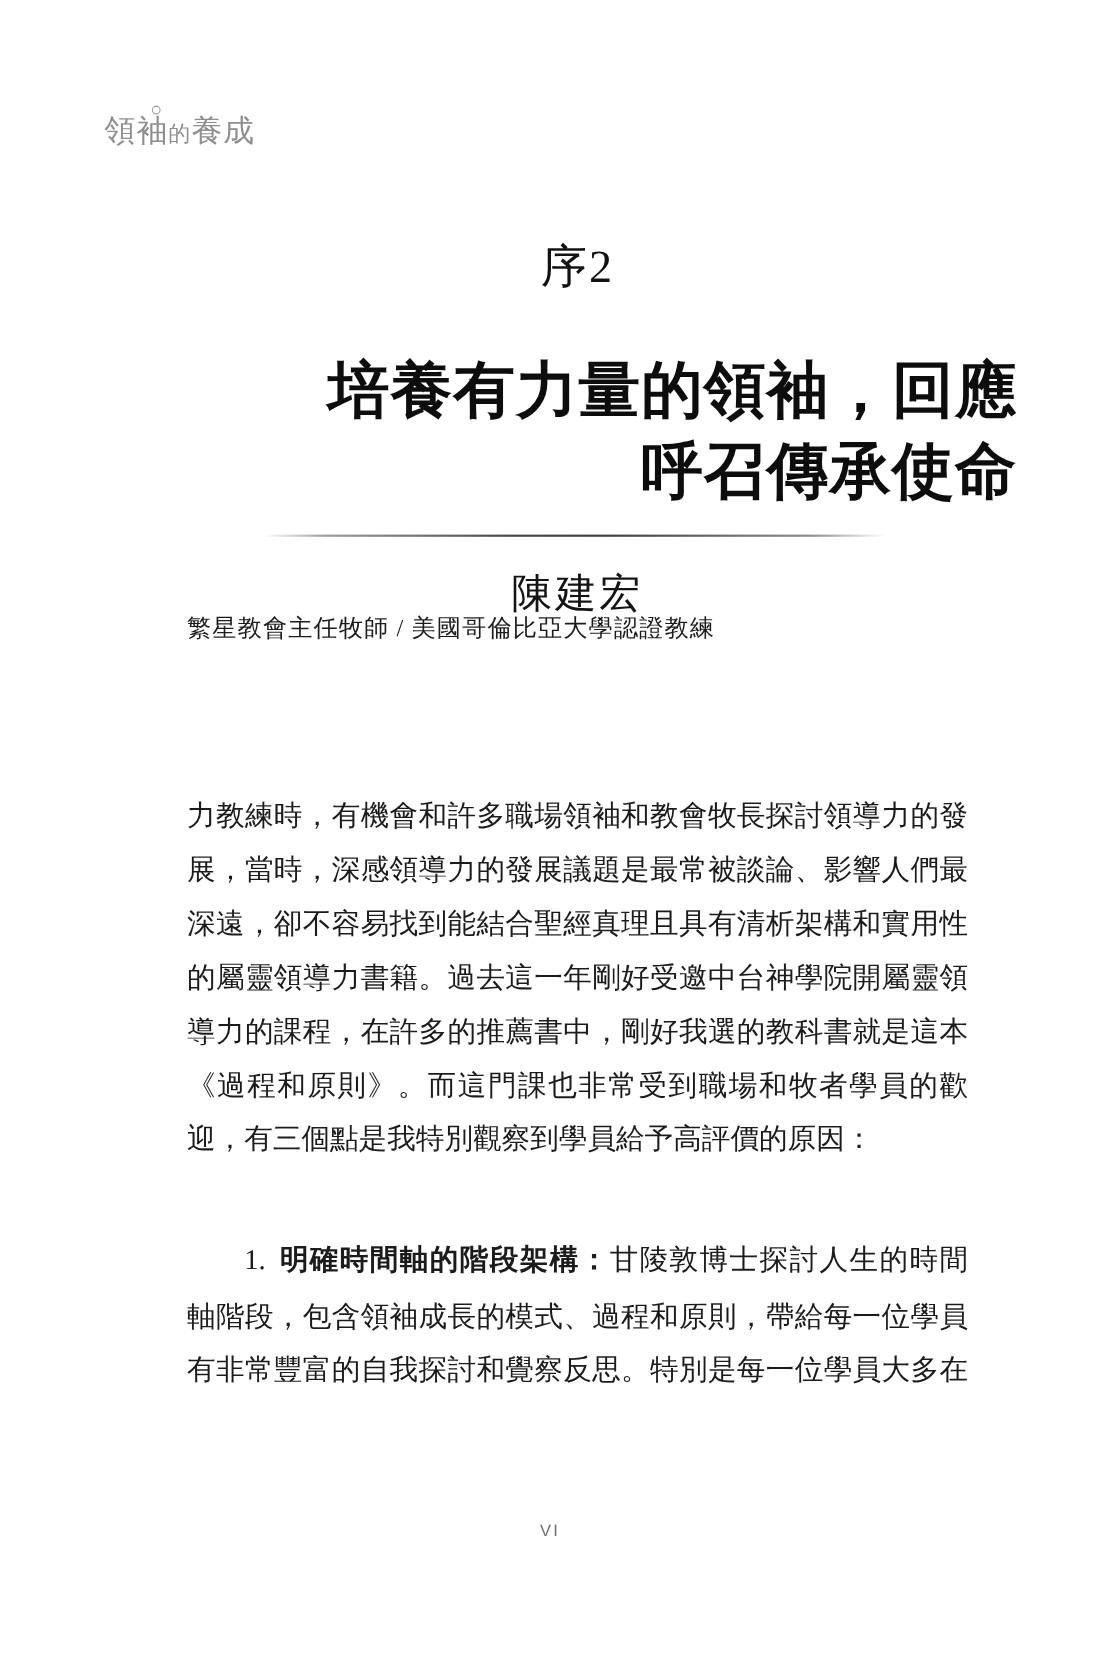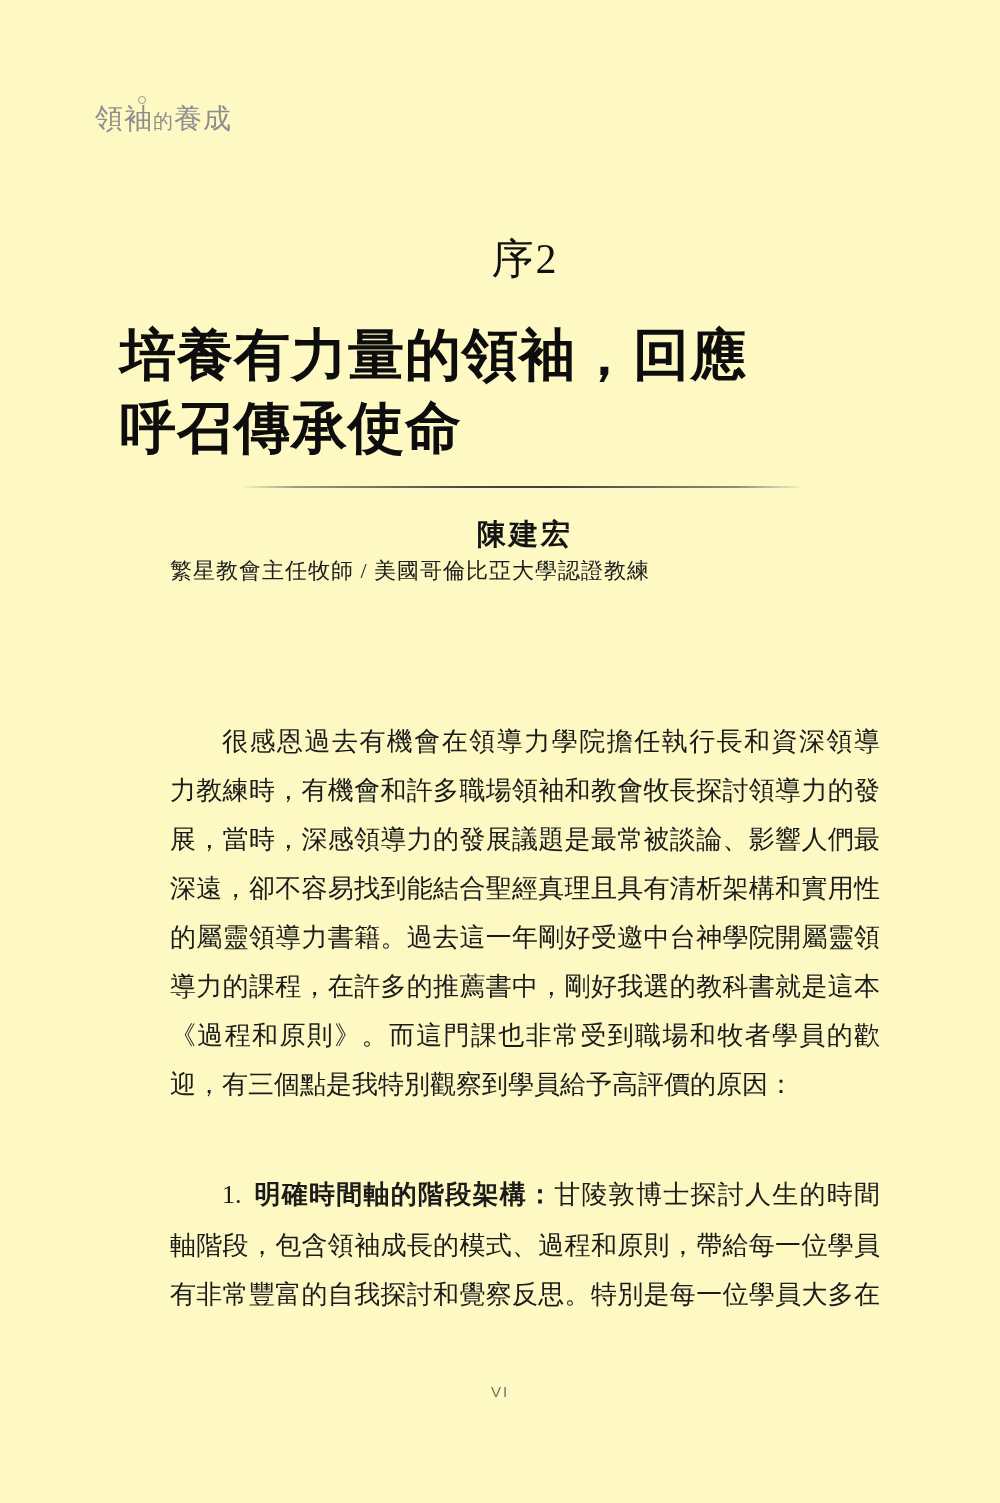--- a/index.html
+++ b/index.html
@@ -5,21 +5,21 @@
   html, body {
     margin: 0;
     padding: 0;
     background: #e8e8e8;
   }
   .page {
     position: relative;
     width: 1000px;
     height: 1503px;
     margin: 0 auto;
-    background: #fef9c3;
+    background: #ffffff;
     overflow: hidden;
     font-family: "Liberation Serif", "DejaVu Serif", serif;
     color: #1b1b1b;
   }
 
   
   .running-head {
     position: absolute;
     left: 95px;
     top: 100px;
@@ -45,30 +45,29 @@
   
   .section-label {
     position: absolute;
     left: 170px;
     width: 710px;
     top: 214px;
     text-align: center;
     font-size: 42px;
     color: #111111;
     letter-spacing: 2px;
-    margin-top: 17px;
   }
 
   
   .chapter-title {
     position: absolute;
     left: 120px;
     width: 805px;
     top: 318px;
-    text-align: left;
+    text-align: right;
     font-family: "Liberation Sans", "DejaVu Sans", sans-serif;
     font-weight: 700;
     font-size: 56px;
     line-height: 73px;
     color: #0d0d0d;
     letter-spacing: 1px;
   }
 
   
   .divider {
@@ -86,22 +85,22 @@
       rgba(110,110,110,0) 100%);
   }
 
   
   .author-name {
     position: absolute;
     left: 170px;
     width: 710px;
     top: 515px;
     text-align: center;
-    font-size: 29px;
-    font-weight: 700;
+    font-size: 37px;
+    font-weight: 400;
     color: #141414;
     letter-spacing: 3px;
   }
   .author-role {
     position: absolute;
     left: 170px;
     width: 710px;
     top: 556px;
     text-align: left;
     font-size: 22px;
@@ -174,21 +173,20 @@
     <div class="title-line">呼召傳承使命</div>
   </div>
 
   <div class="divider"></div>
 
   <div class="author-name">陳建宏</div>
   <div class="author-role">繁星教會主任牧師 / 美國哥倫比亞大學認證教練</div>
 
   <div class="body-text">
     <div class="paragraph">
-      <div class="body-line indent">很感恩過去有機會在領導力學院擔任執行長和資深領導</div>
       <div class="body-line">力教練時，有機會和許多職場領袖和教會牧長探討領導力的發</div>
       <div class="body-line">展，當時，深感領導力的發展議題是最常被談論、影響人們最</div>
       <div class="body-line">深遠，卻不容易找到能結合聖經真理且具有清析架構和實用性</div>
       <div class="body-line">的屬靈領導力書籍。過去這一年剛好受邀中台神學院開屬靈領</div>
       <div class="body-line">導力的課程，在許多的推薦書中，剛好我選的教科書就是這本</div>
       <div class="body-line">《過程和原則》。而這門課也非常受到職場和牧者學員的歡</div>
       <div class="body-line no-just">迎，有三個點是我特別觀察到學員給予高評價的原因：</div>
     </div>
 
     <div class="paragraph para-2">

